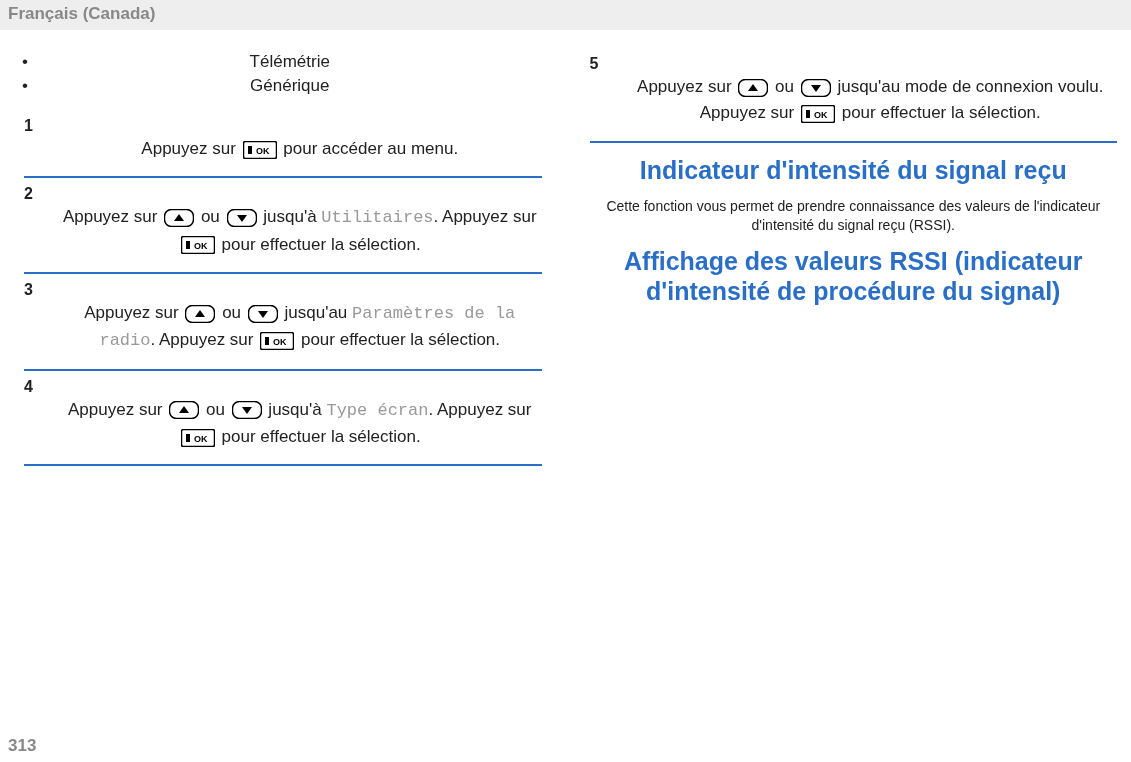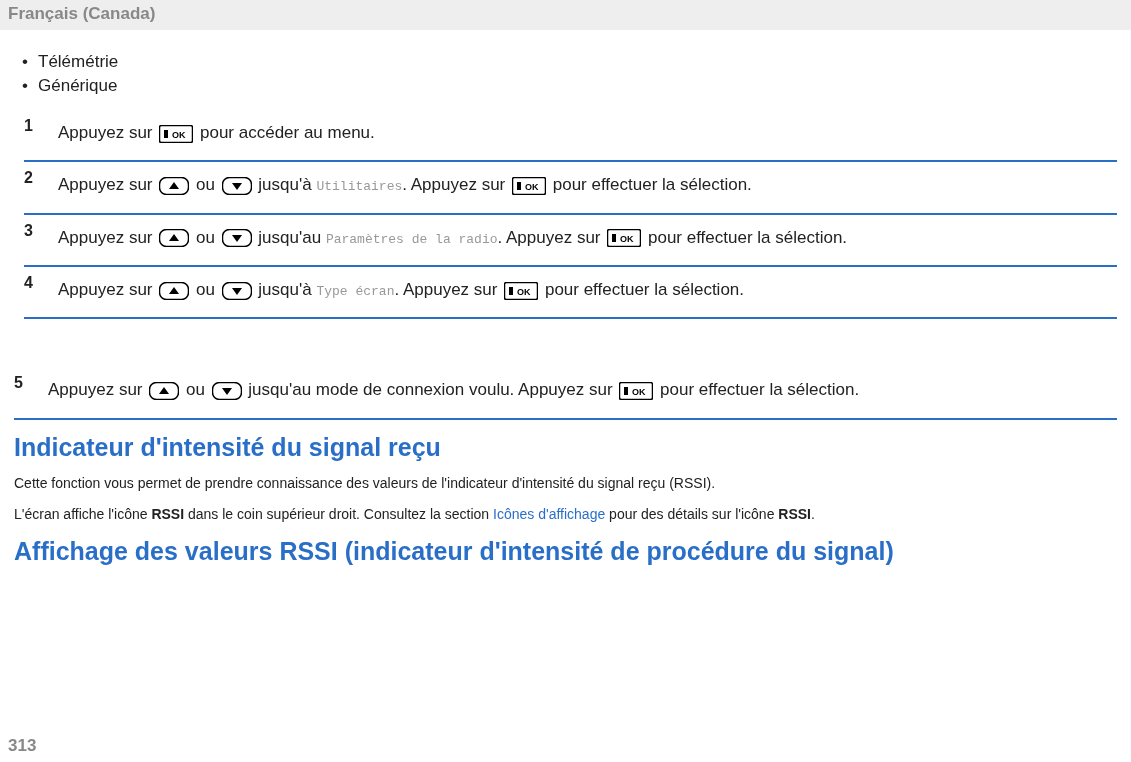--- a/index.html
+++ b/index.html
@@ -20,23 +20,24 @@
   }
   .header-bar {
     background: #eeeeee;
     padding: 4px 8px 6px 8px;
     font-weight: bold;
     color: #888;
     font-size: 17px;
   }
   .content {
     display: flex;
-    flex-direction: column;
+    flex-direction: row;
     padding: 18px 14px 0 14px;
     gap: 48px;
+    text-align: center;
   }
   .col {
     flex: 1;
     min-width: 0;
   }
   .bullets {
     margin: 0 0 14px 0;
     padding: 0 0 0 8px;
   }
   .bullets li {
@@ -68,29 +69,29 @@
     position: absolute;
     left: 0;
     top: 4px;
     font-weight: bold;
     font-size: 16px;
   }
   .step .body {
     font-size: 17px;
   }
   .step .body p {
-    margin: 0 0 14px 0;
+    margin: 16px 0 14px 0;
   }
   .step .body p:last-child {
     margin-bottom: 0;
   }
   .mono {
     font-family: "Courier New", Courier, monospace;
     color: #999;
-    font-size: 13px;
+    font-size: 17px;
   }
   .icon {
     display: inline-block;
     vertical-align: middle;
     margin: 0 2px;
   }
   .icon svg {
     display: block;
   }
   h2.section-title {
@@ -284,22 +285,19 @@
                   </svg>
               </span>
               <span> pour effectuer la sélection.</span>
             </p>
           </div>
         </li>
       </ol>
 
       <h2 class="section-title">Indicateur d'intensité du signal reçu</h2>
       <p class="body-text">Cette fonction vous permet de prendre connaissance des valeurs de l'indicateur d'intensité du signal reçu (RSSI).</p>
-      <p class="body-text">
-        <span>L'écran affiche l'icône </span><span class="bold">RSSI</span><span> dans le coin supérieur droit. Consultez la section </span><span class="link">Icônes d'affichage</span><span> pour des détails sur l'icône </span><span class="bold">RSSI</span><span>.</span>
-      </p>
 
       <h2 class="section-title">Affichage des valeurs RSSI (indicateur d'intensité de procédure du signal)</h2>
     </div>
   </div>
 
   <div class="page-number">313</div>
 </div>
 
 </body></html>

